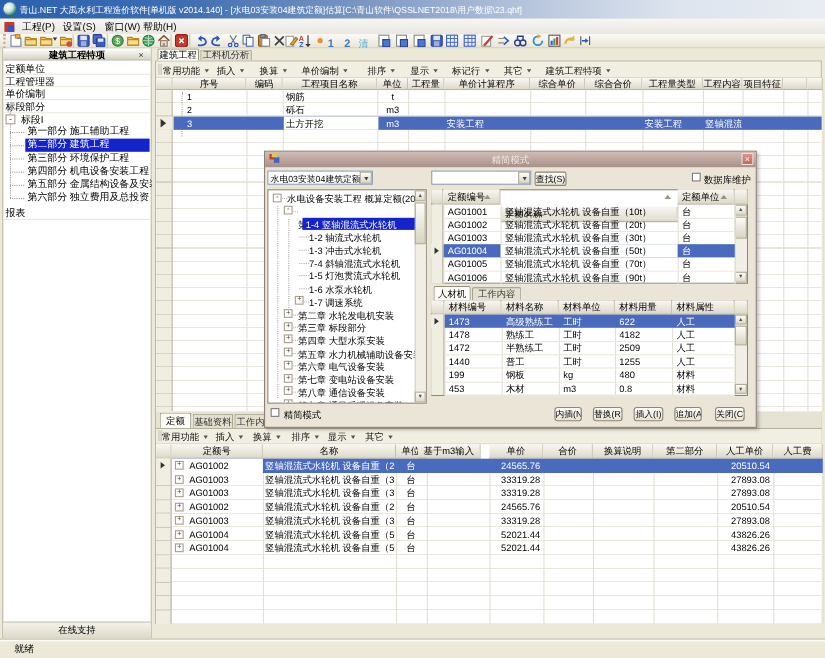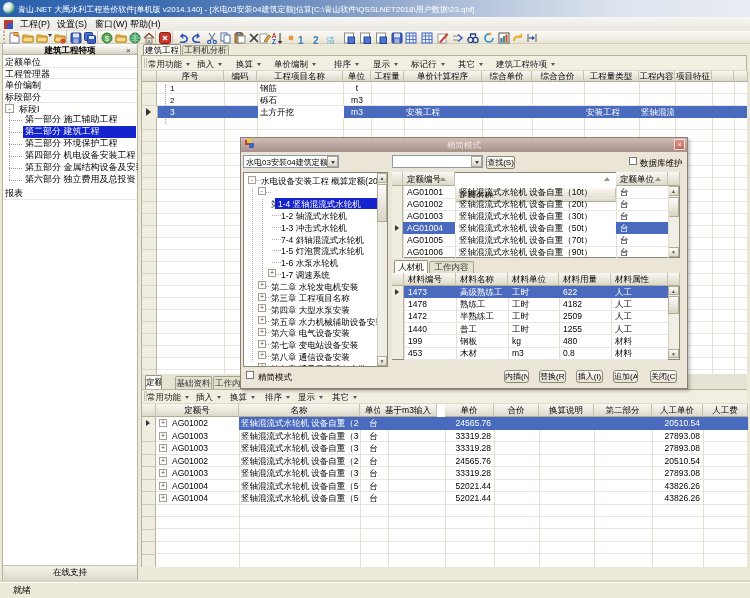--- a/index.html
+++ b/index.html
@@ -298,21 +298,21 @@
 <div class="cell" style="left:170px;top:106px;color:#fff">3</div>
 <div class="cell" style="left:260px;top:106px;color:#000">土方开挖</div>
 <div class="cell ctr" style="left:344px;top:106px;width:26px;color:#fff">m3</div>
 <div class="cell" style="left:406px;top:106px;color:#fff">安装工程</div>
 <div class="cell" style="left:586px;top:106px;color:#fff">安装工程</div>
 <div class="cell" style="left:641px;top:106px;width:33px;color:#fff">竖轴混流式</div>
 <div class="a" style="left:142px;top:106px;width:16px;height:12px;background:#f0ede1;border-right:1px solid #b9b5a3"></div>
 <div class="arr" style="left:146px;top:108px;border-top:4px solid transparent;border-bottom:4px solid transparent;border-left:5px solid #333"></div>
 
 <div class="a" style="left:142px;top:374px;width:605px;height:15px;background:#e7e3d4"></div>
-<div class="tabA" style="left:145px;top:375px;width:17px;height:14px;line-height:13px">定额</div>
+<div class="tabA" style="left:145px;top:375px;width:29px;height:14px;line-height:13px">定额</div>
 <div class="tabI" style="left:175px;top:376px;width:37px;height:13px;line-height:12px">基础资料</div>
 <div class="tabI" style="left:213px;top:376px;width:38px;height:13px;line-height:12px">工作内容</div>
 <div class="a" style="left:142px;top:389px;width:605px;height:15px;background:#f1eee2;border-top:1px solid #b5b19f;border-bottom:1px solid #ddd9c9"></div>
 <div class="a" style="left:144px;top:391px;width:1px;height:10px;border-left:3px double #c5c1ae"></div>
 <div class="tb" style="left:147px;top:392px">常用功能<span class="caret"></span></div>
 <div class="tb" style="left:196px;top:392px">插入<span class="caret"></span></div>
 <div class="tb" style="left:230px;top:392px">换算<span class="caret"></span></div>
 <div class="tb" style="left:265px;top:392px">排序<span class="caret"></span></div>
 <div class="tb" style="left:298px;top:392px">显示<span class="caret"></span></div>
 <div class="tb" style="left:332px;top:392px">其它<span class="caret"></span></div>
@@ -441,21 +441,21 @@
     <div class="a" style="left:28px;top:89.0px;width:9px;height:1px;border-top:1px dotted #b0b0b0"></div>
     <div class="t" style="left:37px;top:85.0px;font-size:8.5px">1-6 水泵水轮机</div>
     <div class="a" style="left:28px;top:100.8px;width:9px;height:1px;border-top:1px dotted #b0b0b0"></div>
     <div class="pbox" style="left:24px;top:96.3px;width:8px;height:8px;font-size:7px;line-height:6px">+</div>
     <div class="t" style="left:37px;top:96.8px;font-size:8.5px">1-7 调速系统</div>
     <div class="a" style="left:18px;top:112.5px;width:9px;height:1px;border-top:1px dotted #b0b0b0"></div>
     <div class="pbox" style="left:14px;top:108.0px;width:8px;height:8px;font-size:7px;line-height:6px">+</div>
     <div class="t" style="left:27px;top:108.5px;font-size:8.5px">第二章 水轮发电机安装</div>
     <div class="a" style="left:18px;top:124.2px;width:9px;height:1px;border-top:1px dotted #b0b0b0"></div>
     <div class="pbox" style="left:14px;top:119.7px;width:8px;height:8px;font-size:7px;line-height:6px">+</div>
-    <div class="t" style="left:27px;top:120.2px;font-size:8.5px">第三章 工程项目名称</div>
+    <div class="t" style="left:27px;top:120.2px;font-size:8.5px">第三章 标段部分</div>
     <div class="a" style="left:18px;top:135.9px;width:9px;height:1px;border-top:1px dotted #b0b0b0"></div>
     <div class="pbox" style="left:14px;top:131.4px;width:8px;height:8px;font-size:7px;line-height:6px">+</div>
     <div class="t" style="left:27px;top:131.9px;font-size:8.5px">第四章 大型水泵安装</div>
     <div class="a" style="left:18px;top:147.6px;width:9px;height:1px;border-top:1px dotted #b0b0b0"></div>
     <div class="pbox" style="left:14px;top:143.1px;width:8px;height:8px;font-size:7px;line-height:6px">+</div>
     <div class="t" style="left:27px;top:143.6px;font-size:8.5px">第五章 水力机械辅助设备安装</div>
     <div class="a" style="left:18px;top:159.4px;width:9px;height:1px;border-top:1px dotted #b0b0b0"></div>
     <div class="pbox" style="left:14px;top:154.9px;width:8px;height:8px;font-size:7px;line-height:6px">+</div>
     <div class="t" style="left:27px;top:155.4px;font-size:8.5px">第六章 电气设备安装</div>
     <div class="a" style="left:18px;top:171.1px;width:9px;height:1px;border-top:1px dotted #b0b0b0"></div>

